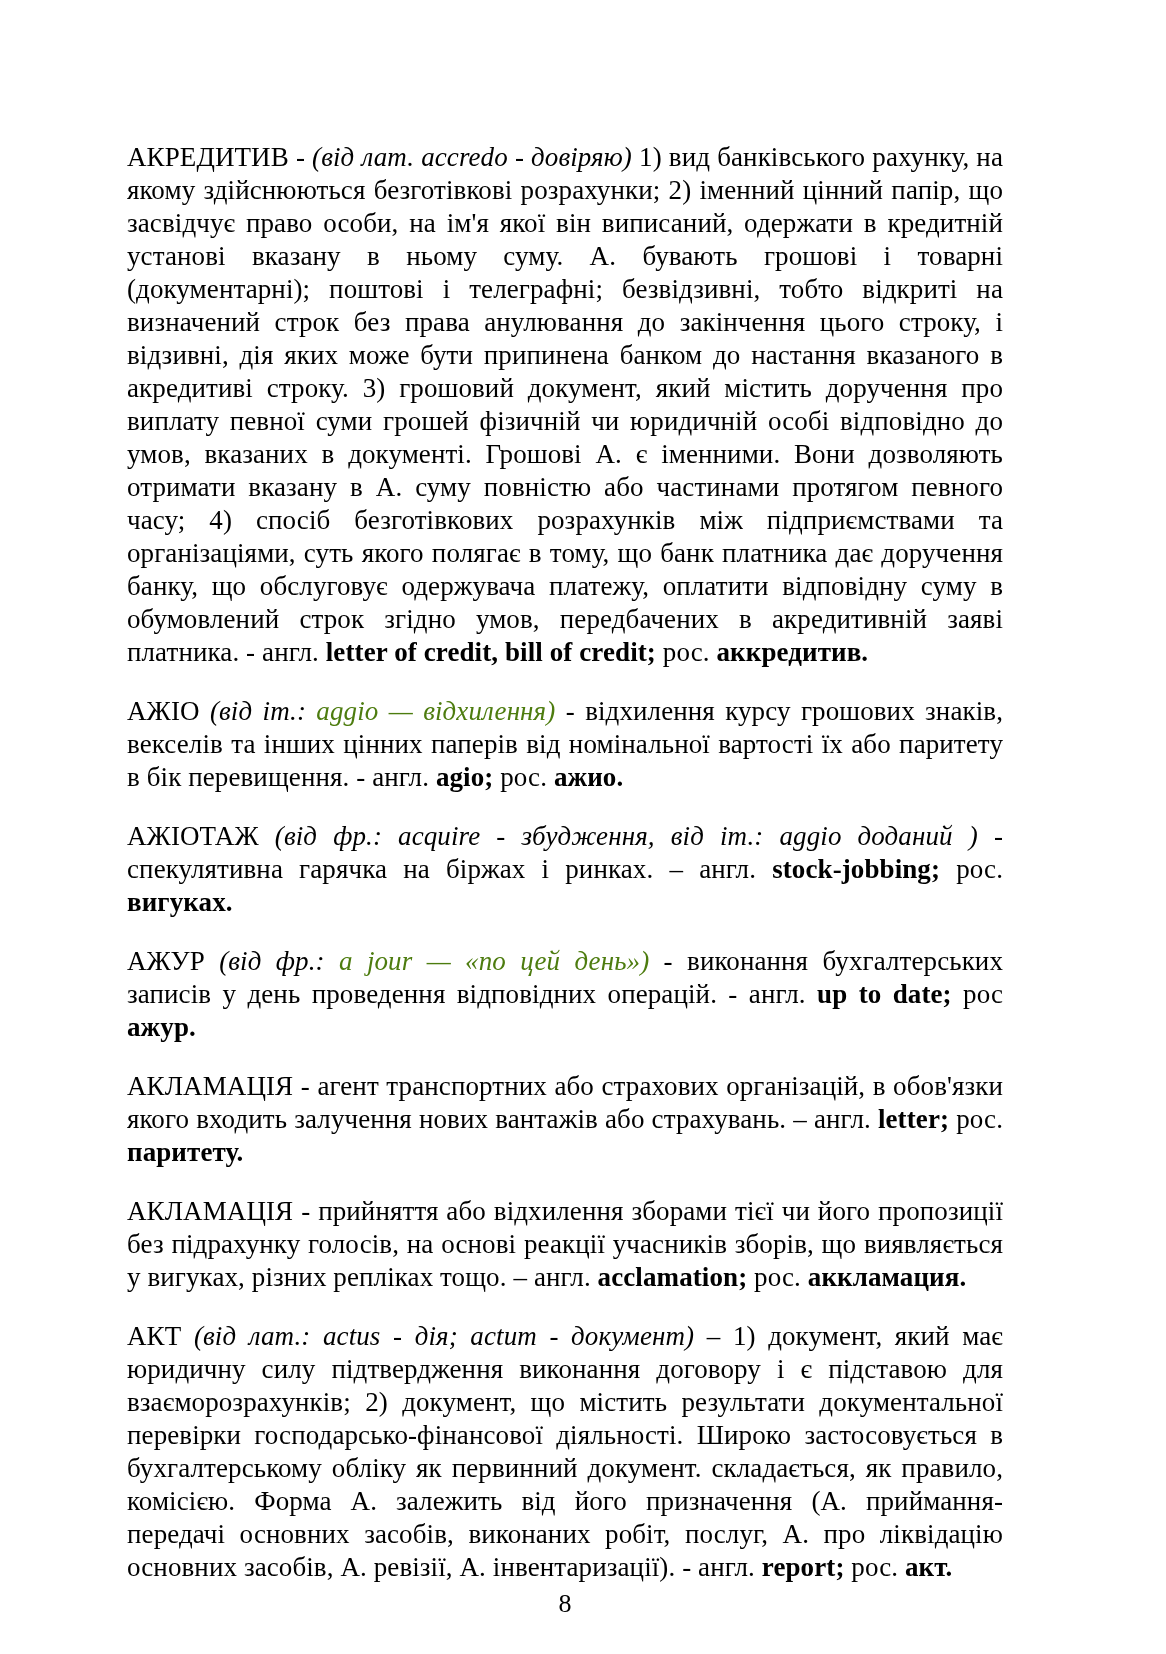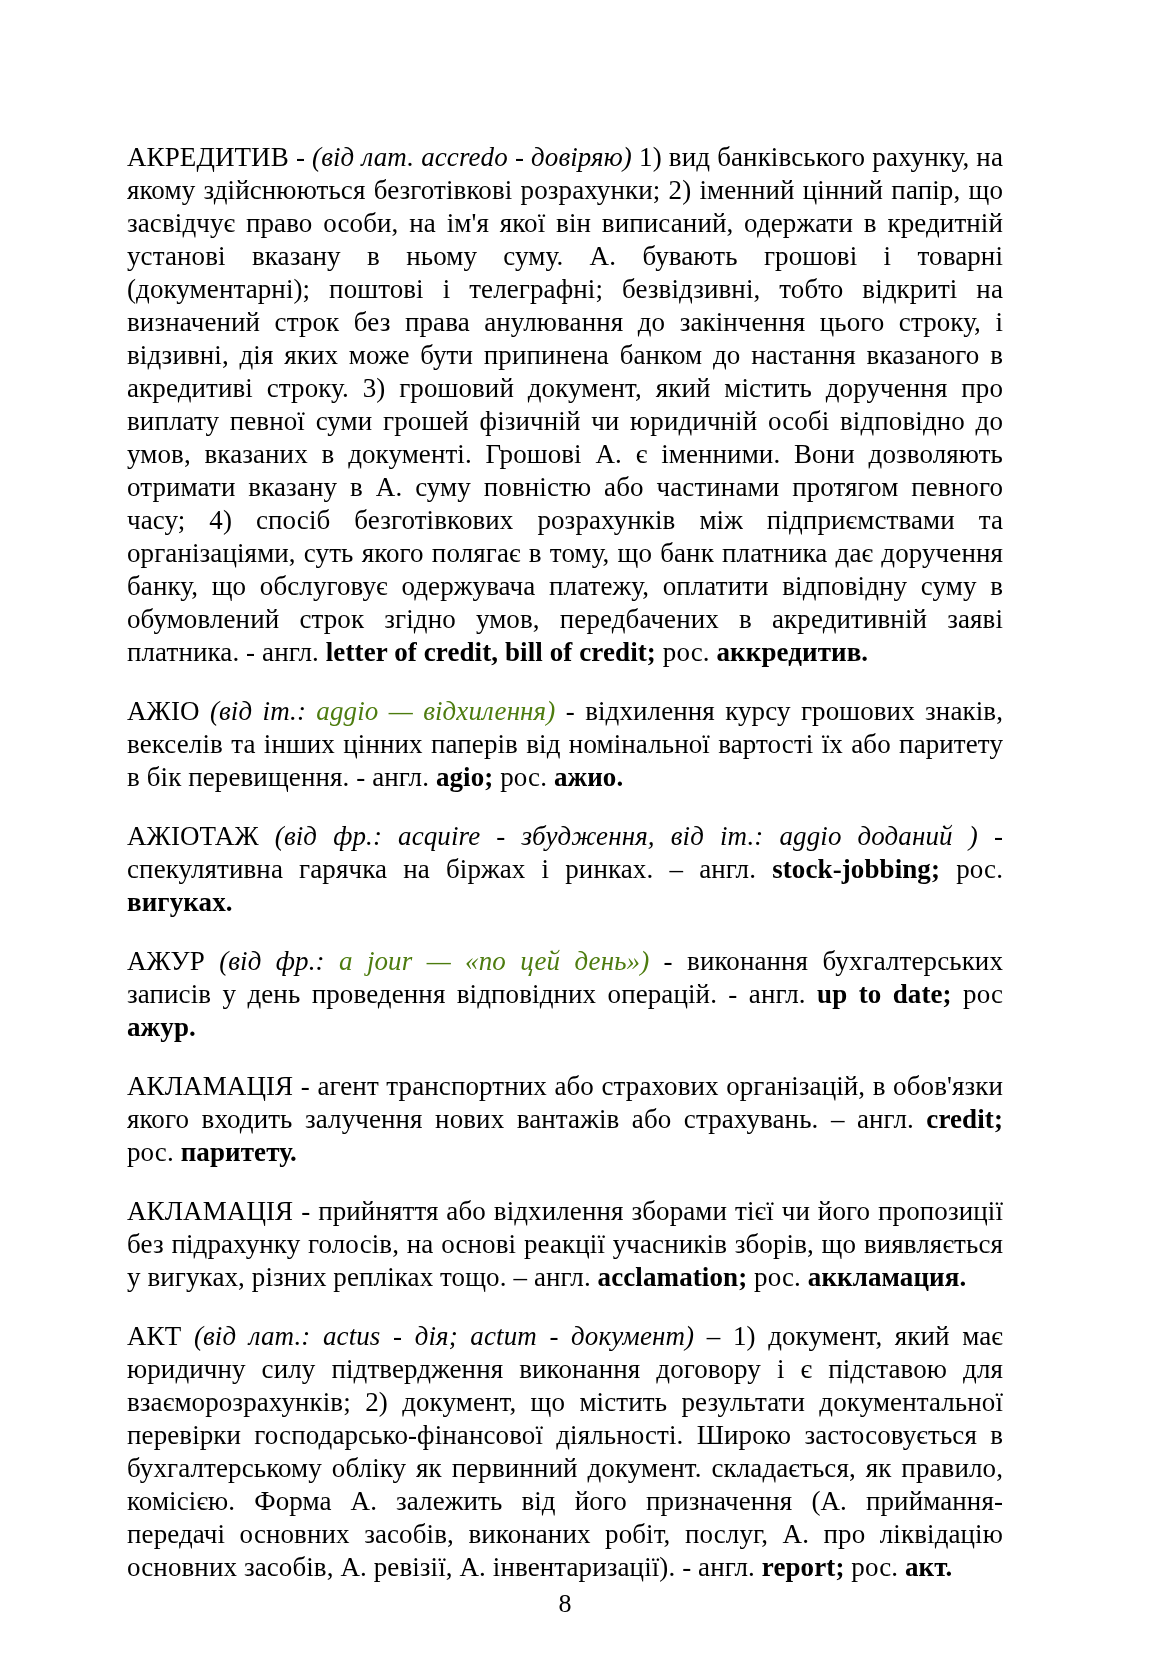--- a/index.html
+++ b/index.html
@@ -45,18 +45,18 @@
 </style>
 </head>
 <body>
 
 <main class="page">
   <section id="entries">
       <p class="entry"><span class="s-b">АКРЕДИТИВ</span><span class="s-n"> - </span><span class="s-i">(від лат. accredo - довіряю)</span><span class="s-n"> 1) </span><span class="s-b">вид банківського рахунку</span><span class="s-n">, на якому здійснюються безготівкові розрахунки; 2) </span><span class="s-b">іменний цінний папір</span><span class="s-n">, що засвідчує право особи, на ім'я якої він виписаний, одержати в кредитній установі вказану в ньому суму. А. бувають грошові і товарні (документарні); поштові і телеграфні; безвідзивні, тобто відкриті на визначений строк без права анулювання до закінчення цього строку, і відзивні, дія яких може бути припинена банком до настання вказаного в акредитиві строку. 3) </span><span class="s-b">грошовий документ</span><span class="s-n">, який містить доручення про виплату певної суми грошей фізичній чи юридичній особі відповідно до умов, вказаних в документі. Грошові А. є </span><span class="s-b">іменними.</span><span class="s-n"> Вони дозволяють отримати вказану в А. суму повністю або частинами протягом певного часу; 4) </span><span class="s-b">спосіб безготівкових розрахунків</span><span class="s-n"> між підприємствами та організаціями, суть якого полягає в тому, що банк платника дає доручення банку, що обслуговує одержувача платежу, оплатити відповідну суму в обумовлений строк згідно умов, передбачених в акредитивній заяві платника. - </span><span class="s-b">англ. </span><span class="s-bi">letter of credit, bill of credit;</span><span class="s-b"> рос. </span><span class="s-bi">аккредитив.</span></p>
       <p class="entry"><span class="s-b">АЖІО</span><span class="s-n"> </span><span class="s-i">(від іт.: </span><span class="s-ig">aggio — відхилення)</span><span class="s-n"> - відхилення курсу грошових знаків, векселів та інших цінних паперів від номінальної вартості їх або паритету в бік перевищення. - </span><span class="s-b">англ. </span><span class="s-bi">agio;</span><span class="s-b"> рос. </span><span class="s-bi">ажио.</span></p>
       <p class="entry"><span class="s-b">АЖІОТАЖ</span><span class="s-n"> </span><span class="s-i">(від фр.: acquire - збудження, від іт.:  aggio доданий )</span><span class="s-n"> - спекулятивна гарячка на біржах і ринках. – </span><span class="s-b">англ. </span><span class="s-bi">stock-jobbing;</span><span class="s-b"> рос. </span><span class="s-bi">вигуках.</span></p>
       <p class="entry"><span class="s-b">АЖУР</span><span class="s-n"> </span><span class="s-i">(від фр.: </span><span class="s-ig">a jour — «по цей день»)</span><span class="s-n"> - виконання бухгалтерських записів у день проведення відповідних операцій. - </span><span class="s-b">англ. </span><span class="s-bi">up to date;</span><span class="s-b"> рос </span><span class="s-bi">ажур.</span></p>
-      <p class="entry"><span class="s-b">АКЛАМАЦІЯ</span><span class="s-n"> - агент транспортних або страхових організацій, в обов'язки якого входить залучення нових вантажів або страхувань. – </span><span class="s-b">англ. </span><span class="s-bi">credit;</span><span class="s-b"> рос. </span><span class="s-bi">паритету.</span></p>
+      <p class="entry"><span class="s-b">АКЛАМАЦІЯ</span><span class="s-n"> - агент транспортних або страхових організацій, в обов'язки якого входить залучення нових вантажів або страхувань. – </span><span class="s-b">англ. </span><span class="s-bi">letter;</span><span class="s-b"> рос. </span><span class="s-bi">паритету.</span></p>
       <p class="entry"><span class="s-b">АКЛАМАЦІЯ</span><span class="s-n"> - прийняття або відхилення зборами тієї чи його пропозиції без підрахунку голосів, на основі реакції учасників зборів, що виявляється у вигуках, різних репліках тощо. –  </span><span class="s-b">англ. </span><span class="s-bi">acclamation;</span><span class="s-b"> рос. </span><span class="s-bi">аккламация.</span></p>
       <p class="entry"><span class="s-b">АКТ</span><span class="s-n"> </span><span class="s-i">(від лат.: actus - дія; actum - документ)</span><span class="s-n"> – 1) документ, який має юридичну силу підтвердження виконання договору і є підставою для взаєморозрахунків; 2) документ, що містить результати документальної перевірки господарсько-фінансової діяльності. Широко застосовується в бухгалтерському обліку як первинний документ. складається, як правило, комісією. Форма А. залежить від його призначення (А. приймання-передачі основних засобів, виконаних робіт, послуг, А. про ліквідацію основних засобів, А. ревізії, А. інвентаризації). - </span><span class="s-b">англ. </span><span class="s-bi">report;</span><span class="s-b"> рос. </span><span class="s-bi">акт.</span></p>
     </section>
   <div class="page-number">8</div>
 </main>
 
 </body></html>

